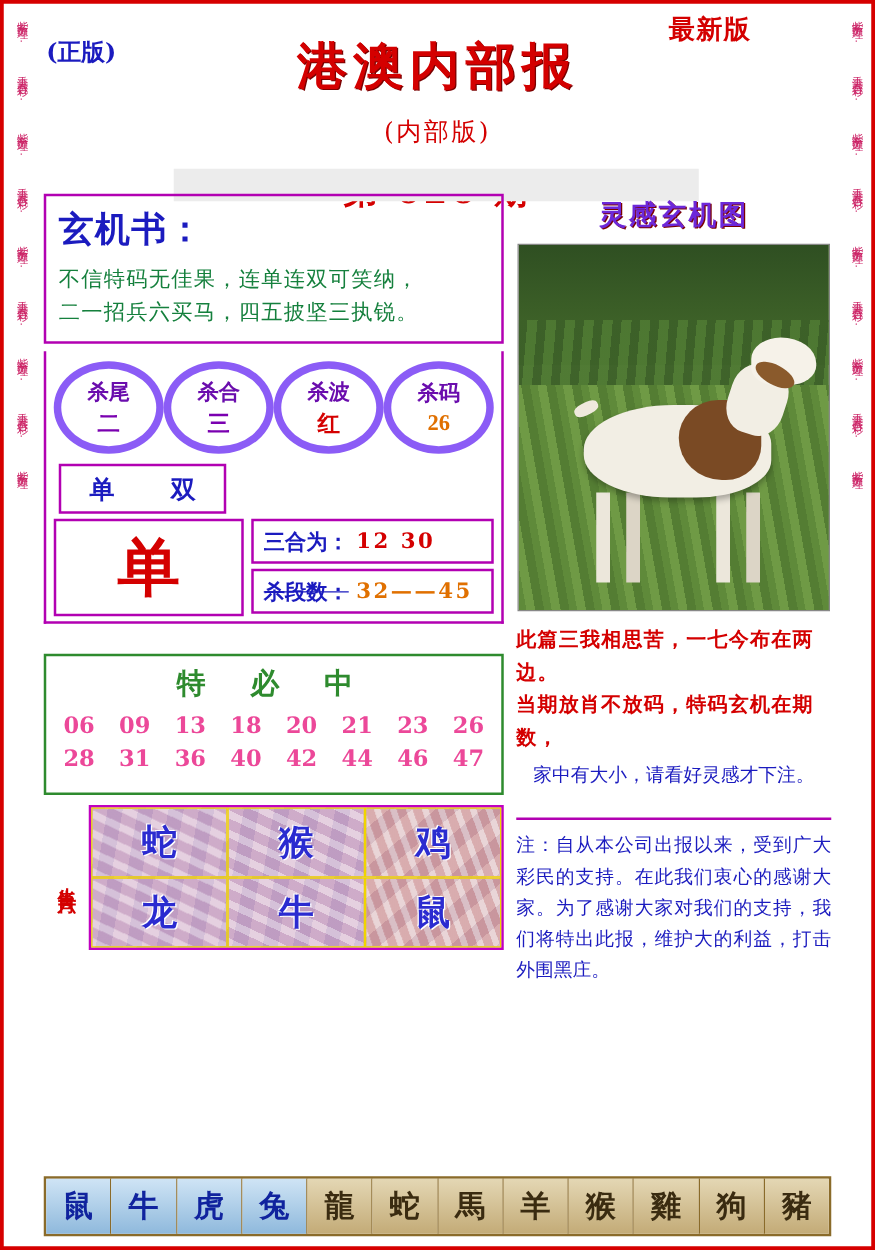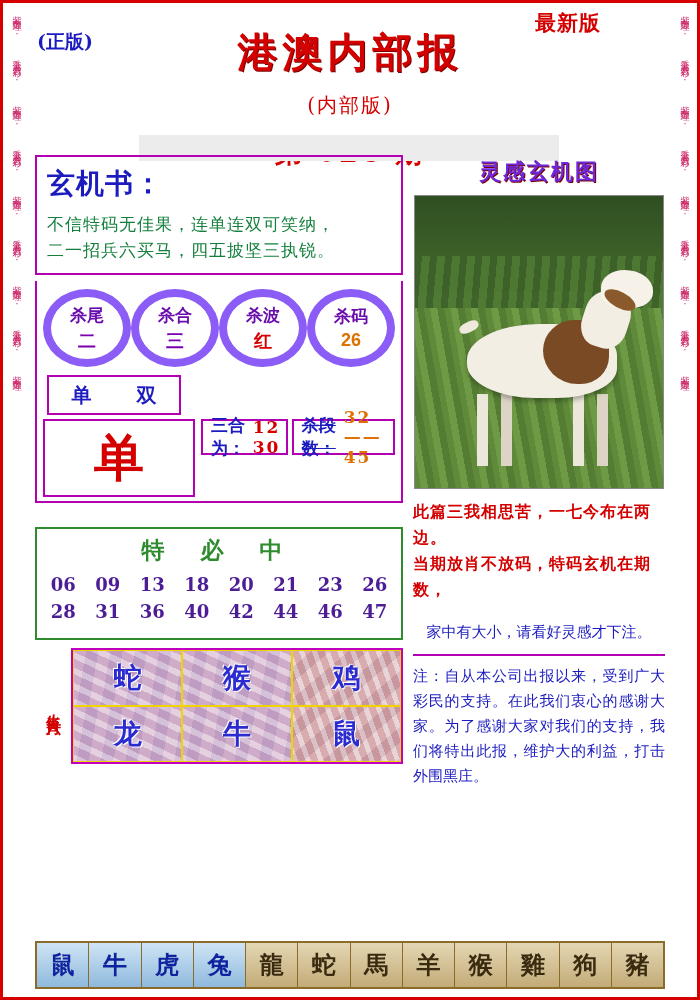--- a/index.html
+++ b/index.html
@@ -90,23 +90,23 @@
   .poem-line{
     font-size:17px;color:#15803d;
     font-family:"DejaVu Serif", serif;
     line-height:26px;letter-spacing:1px;
   }
 
   
   .kill-box{border:2px solid #b200b2;border-top:none;padding:8px 6px 4px 6px;}
   .kill-row{display:flex;justify-content:space-around;align-items:center;}
   .oval{
-    width:78px;height:62px;border:8px solid #8b5cf6;border-radius:50%;
+    width:78px;height:62px;border:6px solid #8b5cf6;border-radius:50%;
     display:flex;flex-direction:column;align-items:center;justify-content:center;
-    font-family:Liberation Sans, sans-serif;
+    font-family:Liberation Serif, serif;
   }
   .oval .k{font-size:17px;color:#6a0dad;font-weight:bold;}
   .oval .v{font-size:18px;font-weight:bold;margin-top:2px;}
   .v-purple{color:#7a00b0;}
   .v-red{color:#d40000;}
   .v-orange{color:#e07000;}
 
   .dan-shuang{
     margin:8px 0 4px 4px;width:130px;height:36px;
     border:2px solid #b200b2;
@@ -116,21 +116,21 @@
   }
 
   
   .mid-row{display:flex;margin-top:4px;}
   .dan-big{
     width:148px;height:74px;border:2px solid #b200b2;
     display:flex;align-items:center;justify-content:center;
     font-family:"DejaVu Serif", serif;
     font-size:50px;font-weight:bold;color:#d40000;
   }
-  .mid-right{flex:1;margin-left:6px;display:flex;flex-direction:row;gap:4px;}
+  .mid-right{flex:1;margin-left:6px;display:flex;flex-direction:column;gap:4px;}
   .mini{
     border:2px solid #b200b2;height:32px;
     display:flex;align-items:center;padding-left:8px;
     font-family:"DejaVu Serif", serif;font-size:17px;
   }
   .mini .lbl{color:#1b1bbf;font-weight:bold;}
   .mini .val{color:#d40000;margin-left:6px;letter-spacing:2px;font-weight:bold;}
   .mini2 .lbl{color:#1b1bbf;font-weight:bold;text-decoration:line-through;}
   .mini2 .val{color:#e07000;margin-left:6px;}
 
@@ -139,21 +139,21 @@
     margin-top:24px;border:2px solid #2e8b2e;padding:6px 4px 10px 4px;
   }
   .green-title{
     text-align:center;font-size:23px;font-weight:bold;color:#2e8b2e;
     font-family:"DejaVu Serif", serif;letter-spacing:14px;
     margin-bottom:8px;
   }
   .num-row{
     display:flex;justify-content:space-around;
     font-family:"DejaVu Serif", serif;
-    font-size:18px;color:#4c1d95;font-weight:bold;
+    font-size:18px;color:#ec4899;font-weight:bold;
     margin:6px 0;
   }
 
   
   .bottom-left{display:flex;margin-top:8px;}
   .vert-label{
     width:36px;
     font-family:"DejaVu Serif", serif;
     font-size:15px;color:#d40000;font-weight:bold;
     writing-mode:vertical-rl;text-orientation:upright;
@@ -215,21 +215,21 @@
   .l1{left:62px;} .l2{left:86px;background:#dcd5c6;} .l3{left:158px;} .l4{left:182px;background:#dcd5c6;}
   .goat-tail{position:absolute;left:44px;top:126px;width:20px;height:10px;background:#efe9dd;border-radius:40%;transform:rotate(-25deg);}
 
   .right-poem{
     margin-top:10px;
     font-family:"DejaVu Serif", serif;
     font-size:16px;color:#d40000;font-weight:bold;
     line-height:26px;letter-spacing:1px;
   }
   .blue-note{
-    margin-top:20px;border-bottom:2px solid #b200b2;padding-bottom:12px;
+    margin-top:8px;border-bottom:2px solid #b200b2;padding-bottom:24px;
     font-family:"DejaVu Serif", serif;
     font-size:15px;color:#1b1bbf;text-align:center;
   }
   .note-body{
     margin-top:8px;
     font-family:"DejaVu Serif", serif;
     font-size:15px;color:#1b1bbf;line-height:25px;
     text-align:justify;
   }
 

